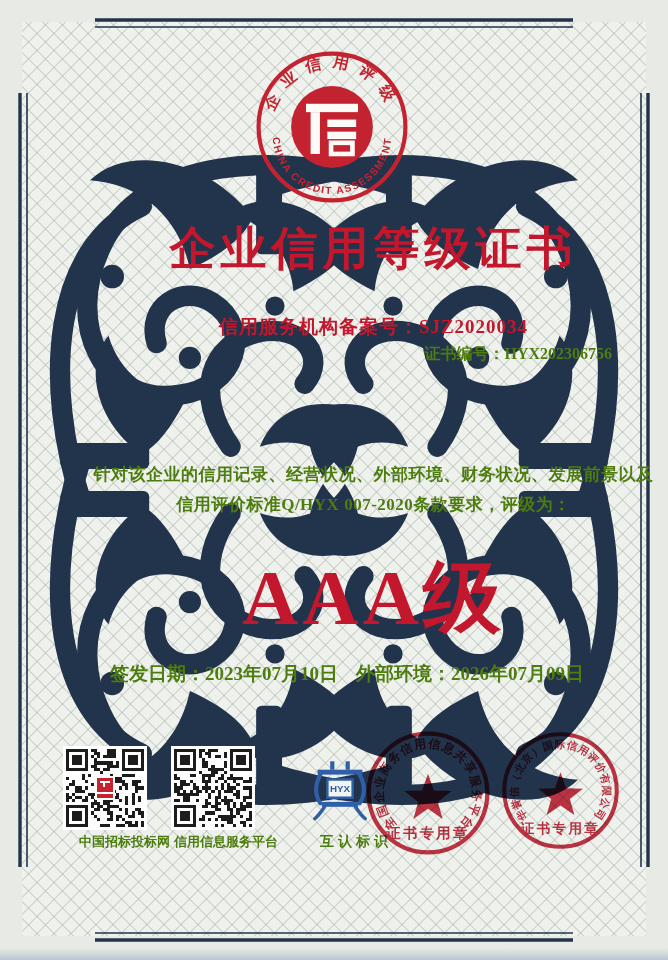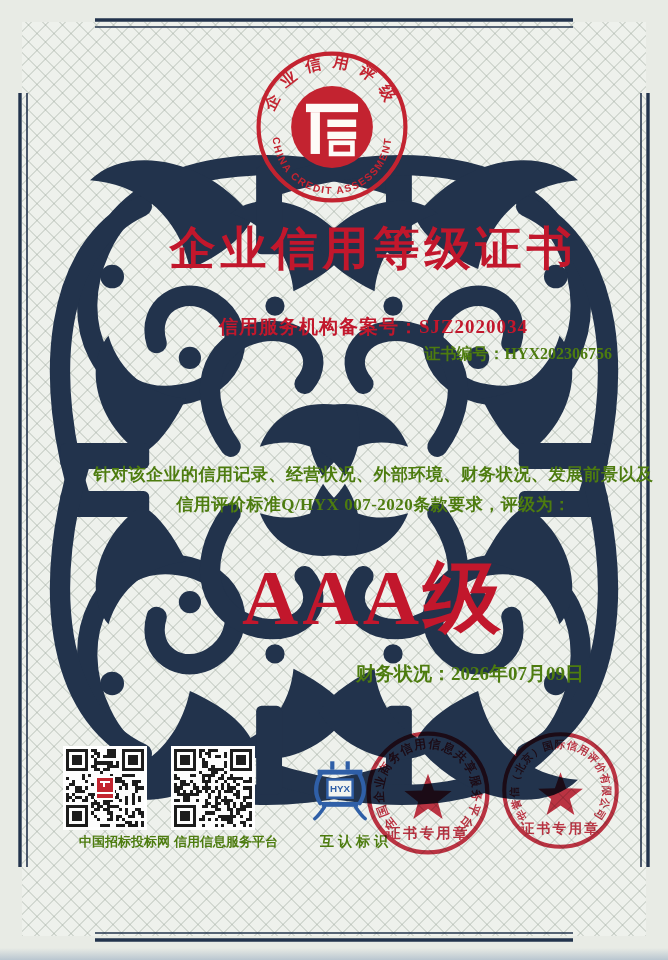--- a/index.html
+++ b/index.html
@@ -120,21 +120,22 @@
   <div class="abs navy" id="certno">证书编号：HYX202306756</div>
 
 
   <div class="abs ctr navy" id="statement">
     <div>针对该企业的信用记录、经营状况、外部环境、财务状况、发展前景以及</div>
     <div>信用评价标准Q/HYX 007-2020条款要求，评级为：</div>
   </div>
 
   <div class="abs ctr red" id="rating">AAA级</div>
 
-  <div class="abs navy date" id="date-valid">财务状况：2026年07月09日</div>
+  <div class="abs navy date" id="date-issued">签发日期：2023年07月10日</div>
+  <div class="abs navy date" id="date-valid">外部环境：2026年07月09日</div>
 
   <div class="abs qr" id="qr1"><svg width="78" height="78" viewBox="0 0 75 75" shape-rendering="crispEdges">
         <rect width="75" height="75" fill="#fdfdfd"></rect>
         <rect x="24" y="0" width="3" height="3" fill="#1c1c1c"></rect>
         <rect x="27" y="0" width="3" height="3" fill="#1c1c1c"></rect>
         <rect x="39" y="0" width="3" height="3" fill="#1c1c1c"></rect>
         <rect x="42" y="0" width="3" height="3" fill="#1c1c1c"></rect>
         <rect x="45" y="0" width="3" height="3" fill="#1c1c1c"></rect>
         <rect x="27" y="3" width="3" height="3" fill="#1c1c1c"></rect>
         <rect x="30" y="3" width="3" height="3" fill="#1c1c1c"></rect>

